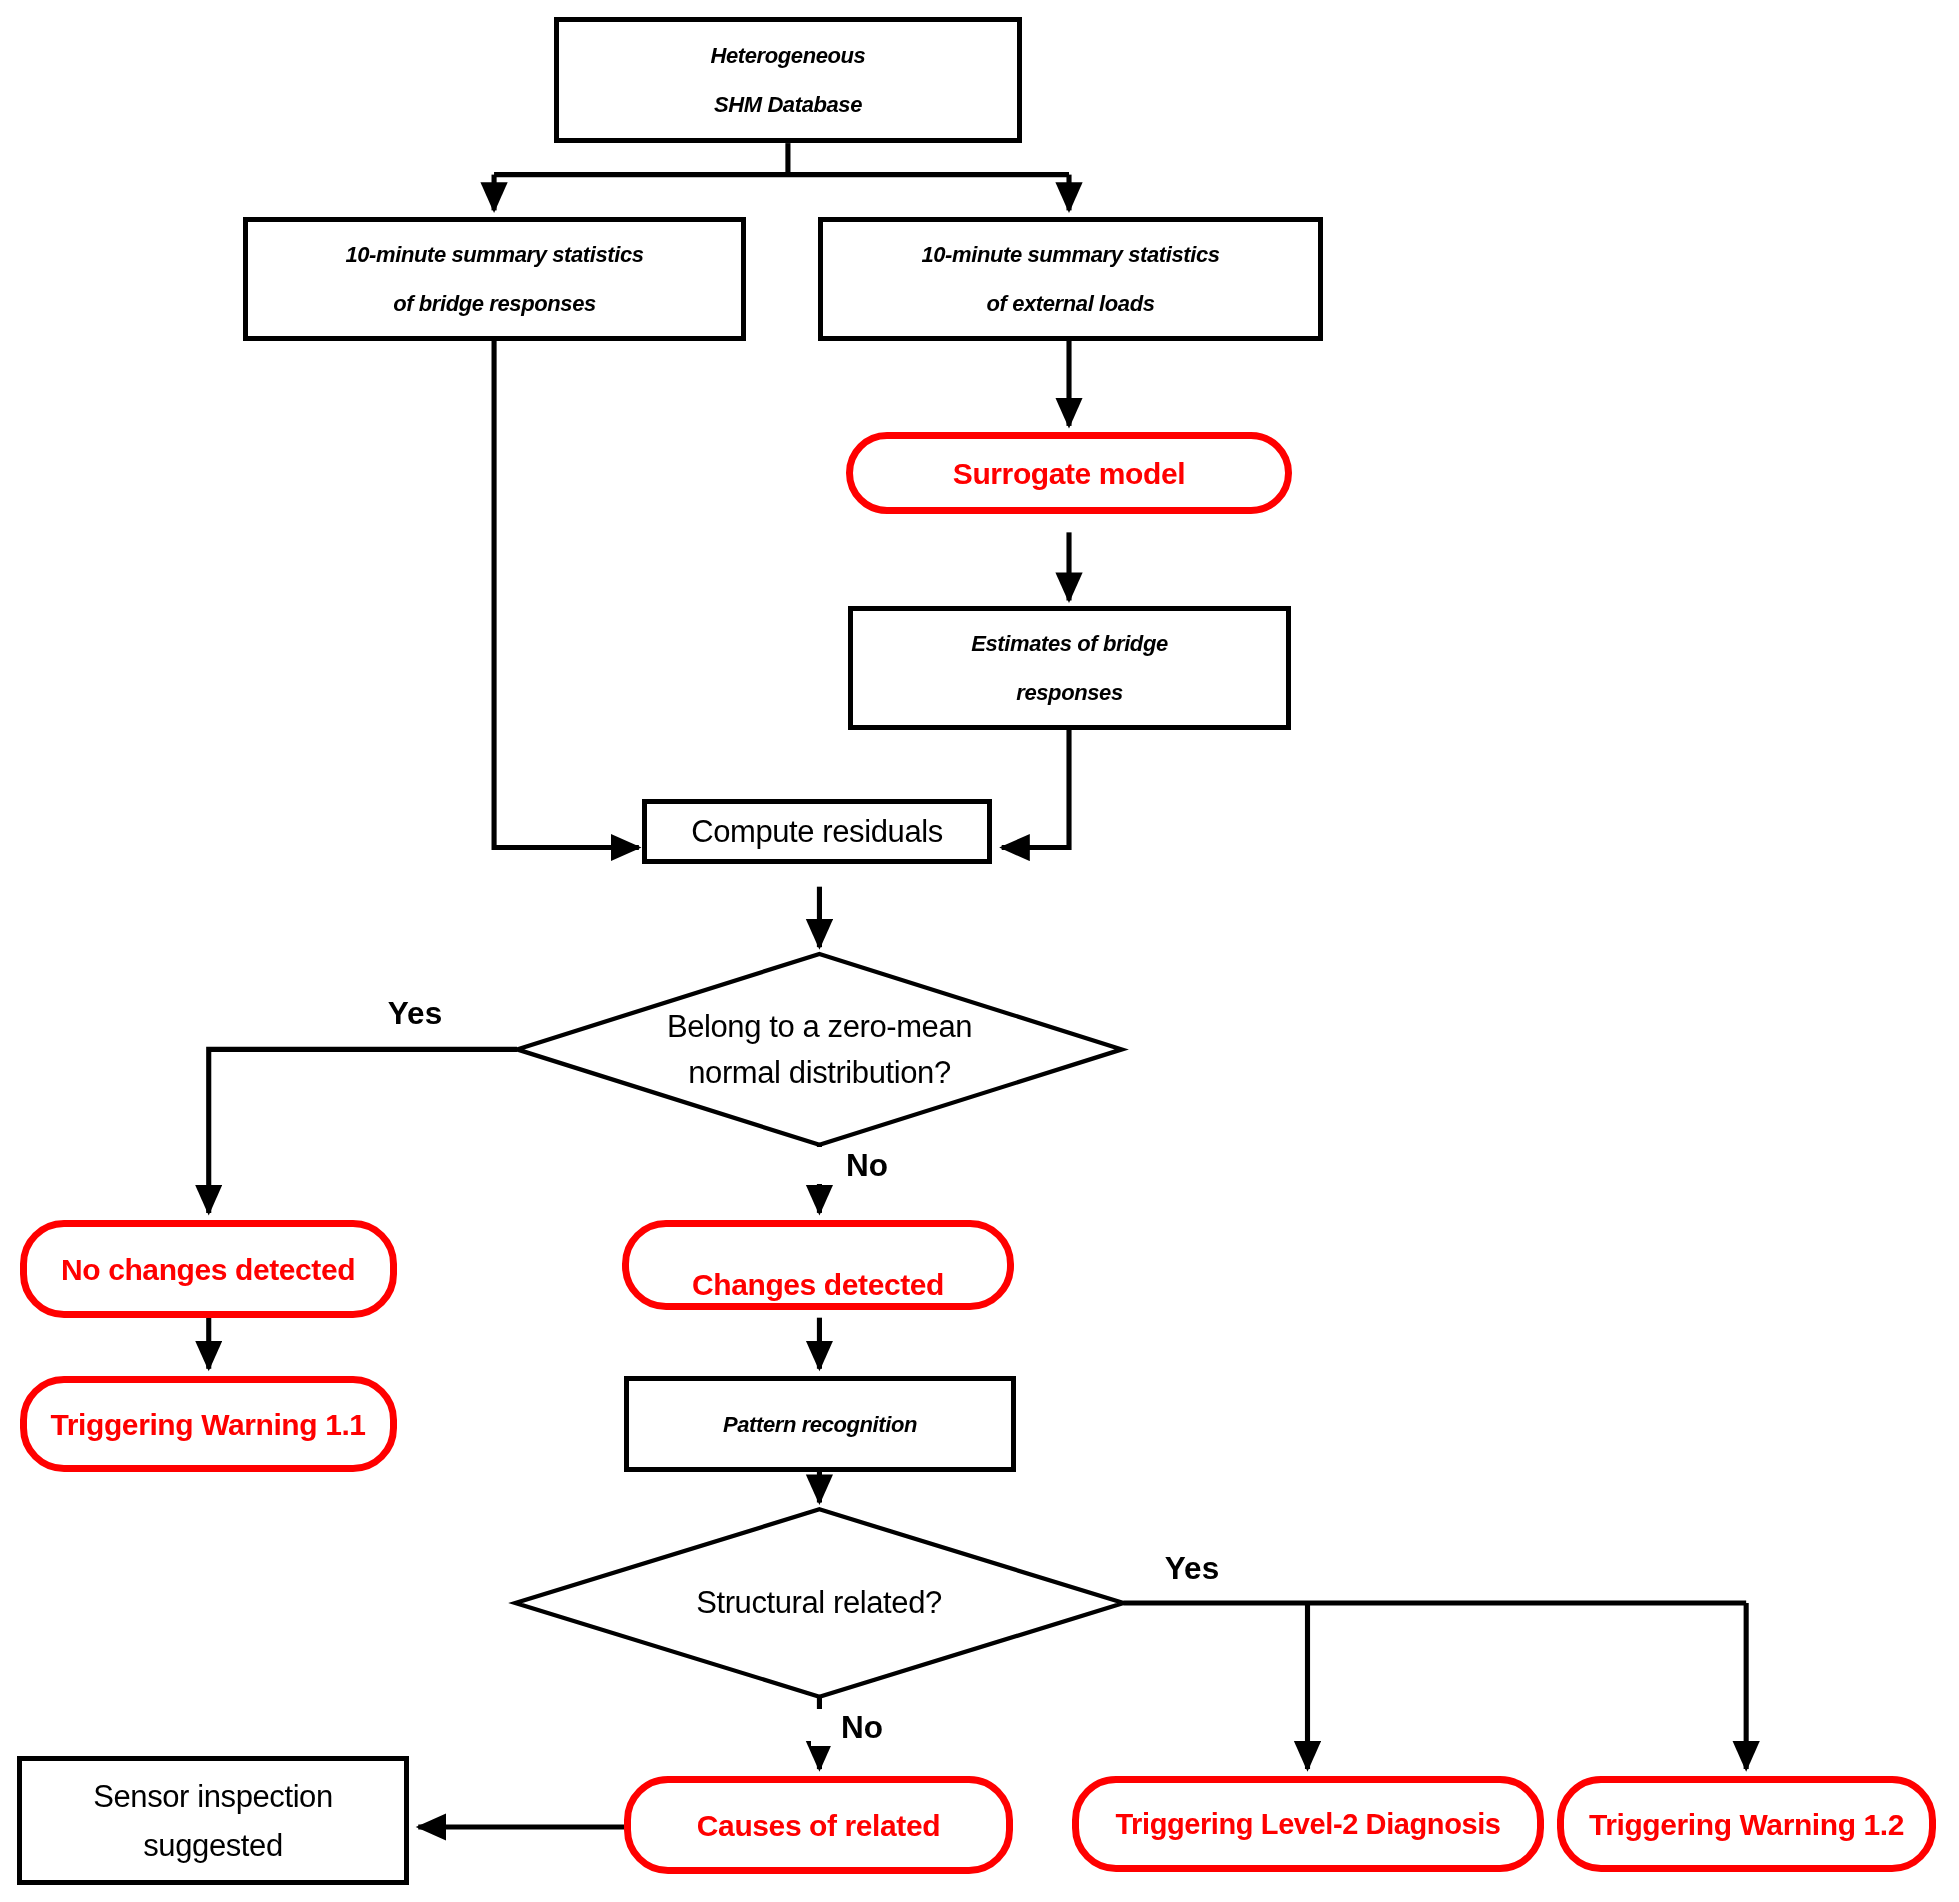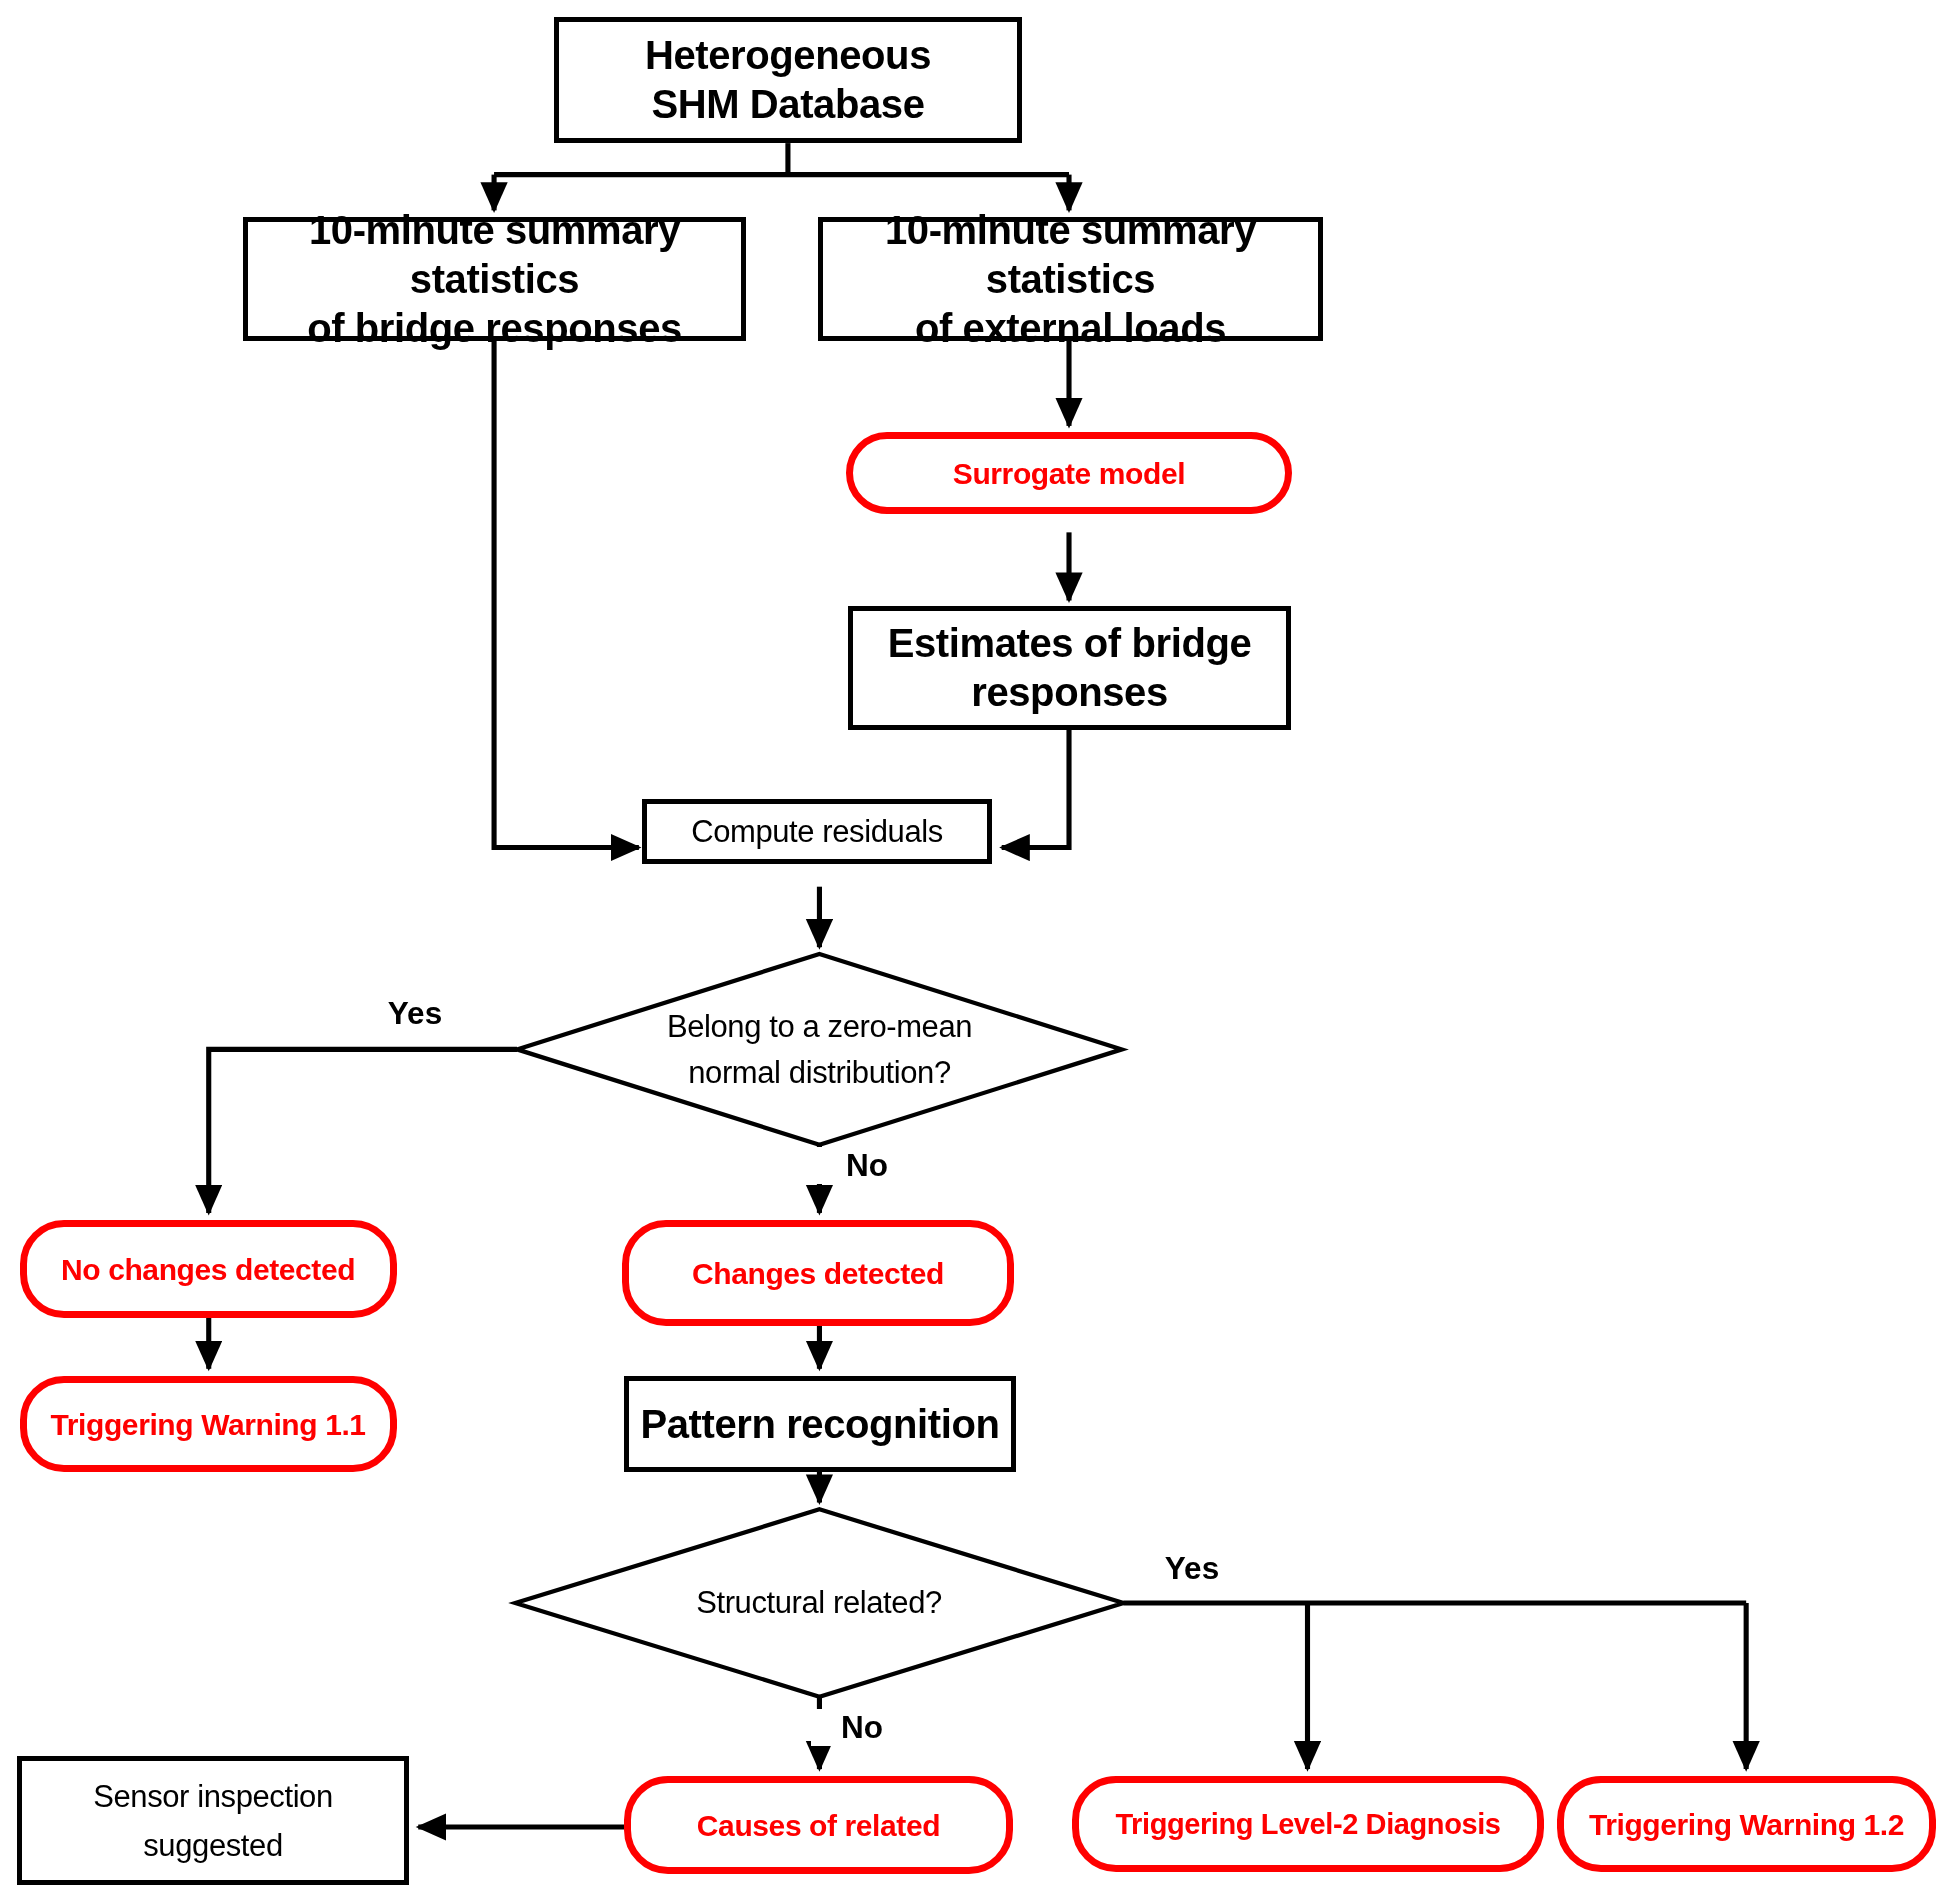--- a/index.html
+++ b/index.html
@@ -11,21 +11,21 @@
     color:#000;
     overflow:hidden;
   }
   #wires{position:absolute;left:0;top:0;z-index:0;}
   .node{
     position:absolute;z-index:1;
     display:flex;flex-direction:column;align-items:center;justify-content:center;
     text-align:center;background:#ffffff;box-sizing:border-box;
     letter-spacing:-0.4px;
   }
-  .rect-bold{border:5.1px solid #000;font-weight:bold;font-size:40px;line-height:49px;}
+  .rect-bold{border:5.1px solid #000;font-weight:bold;font-size:22px;line-height:49px;font-style:italic;}
   .rect-thin{border:5.1px solid #000;font-weight:normal;font-size:31px;line-height:49px;}
   .red-round{
     border:7.7px solid #ff0000;border-radius:44px;
     color:#ff0000;font-weight:bold;font-size:30px;line-height:37px;
     padding:0 6.8px;
   }
   .diamond-label{
     position:absolute;z-index:1;background:transparent;
     display:flex;flex-direction:column;align-items:center;justify-content:center;
     text-align:center;font-size:31px;line-height:46px;font-weight:normal;
@@ -108,21 +108,21 @@
   </div>
 
   <div class="node red-round" style="left:19.6px;top:1220px;width:377px;height:98px;">
     <span>No changes detected</span>
   </div>
 
   <div class="node red-round" style="left:19.6px;top:1376px;width:377px;height:96px;">
     <span>Triggering Warning 1.1</span>
   </div>
 
-  <div class="node red-round" style="left:622px;top:1220px;width:392px;height:106px;">
+  <div class="node red-round" style="left:622px;top:1220px;width:392px;height:90px;justify-content:flex-end;">
     <span>Changes detected</span>
   </div>
 
   <div class="node rect-bold" style="left:624px;top:1376px;width:392px;height:96px;">
     <span>Pattern recognition</span>
   </div>
 
   <div class="diamond-label" style="left:606px;top:1581px;width:426px;height:44px;">
     <span>Structural related?</span>
   </div>

